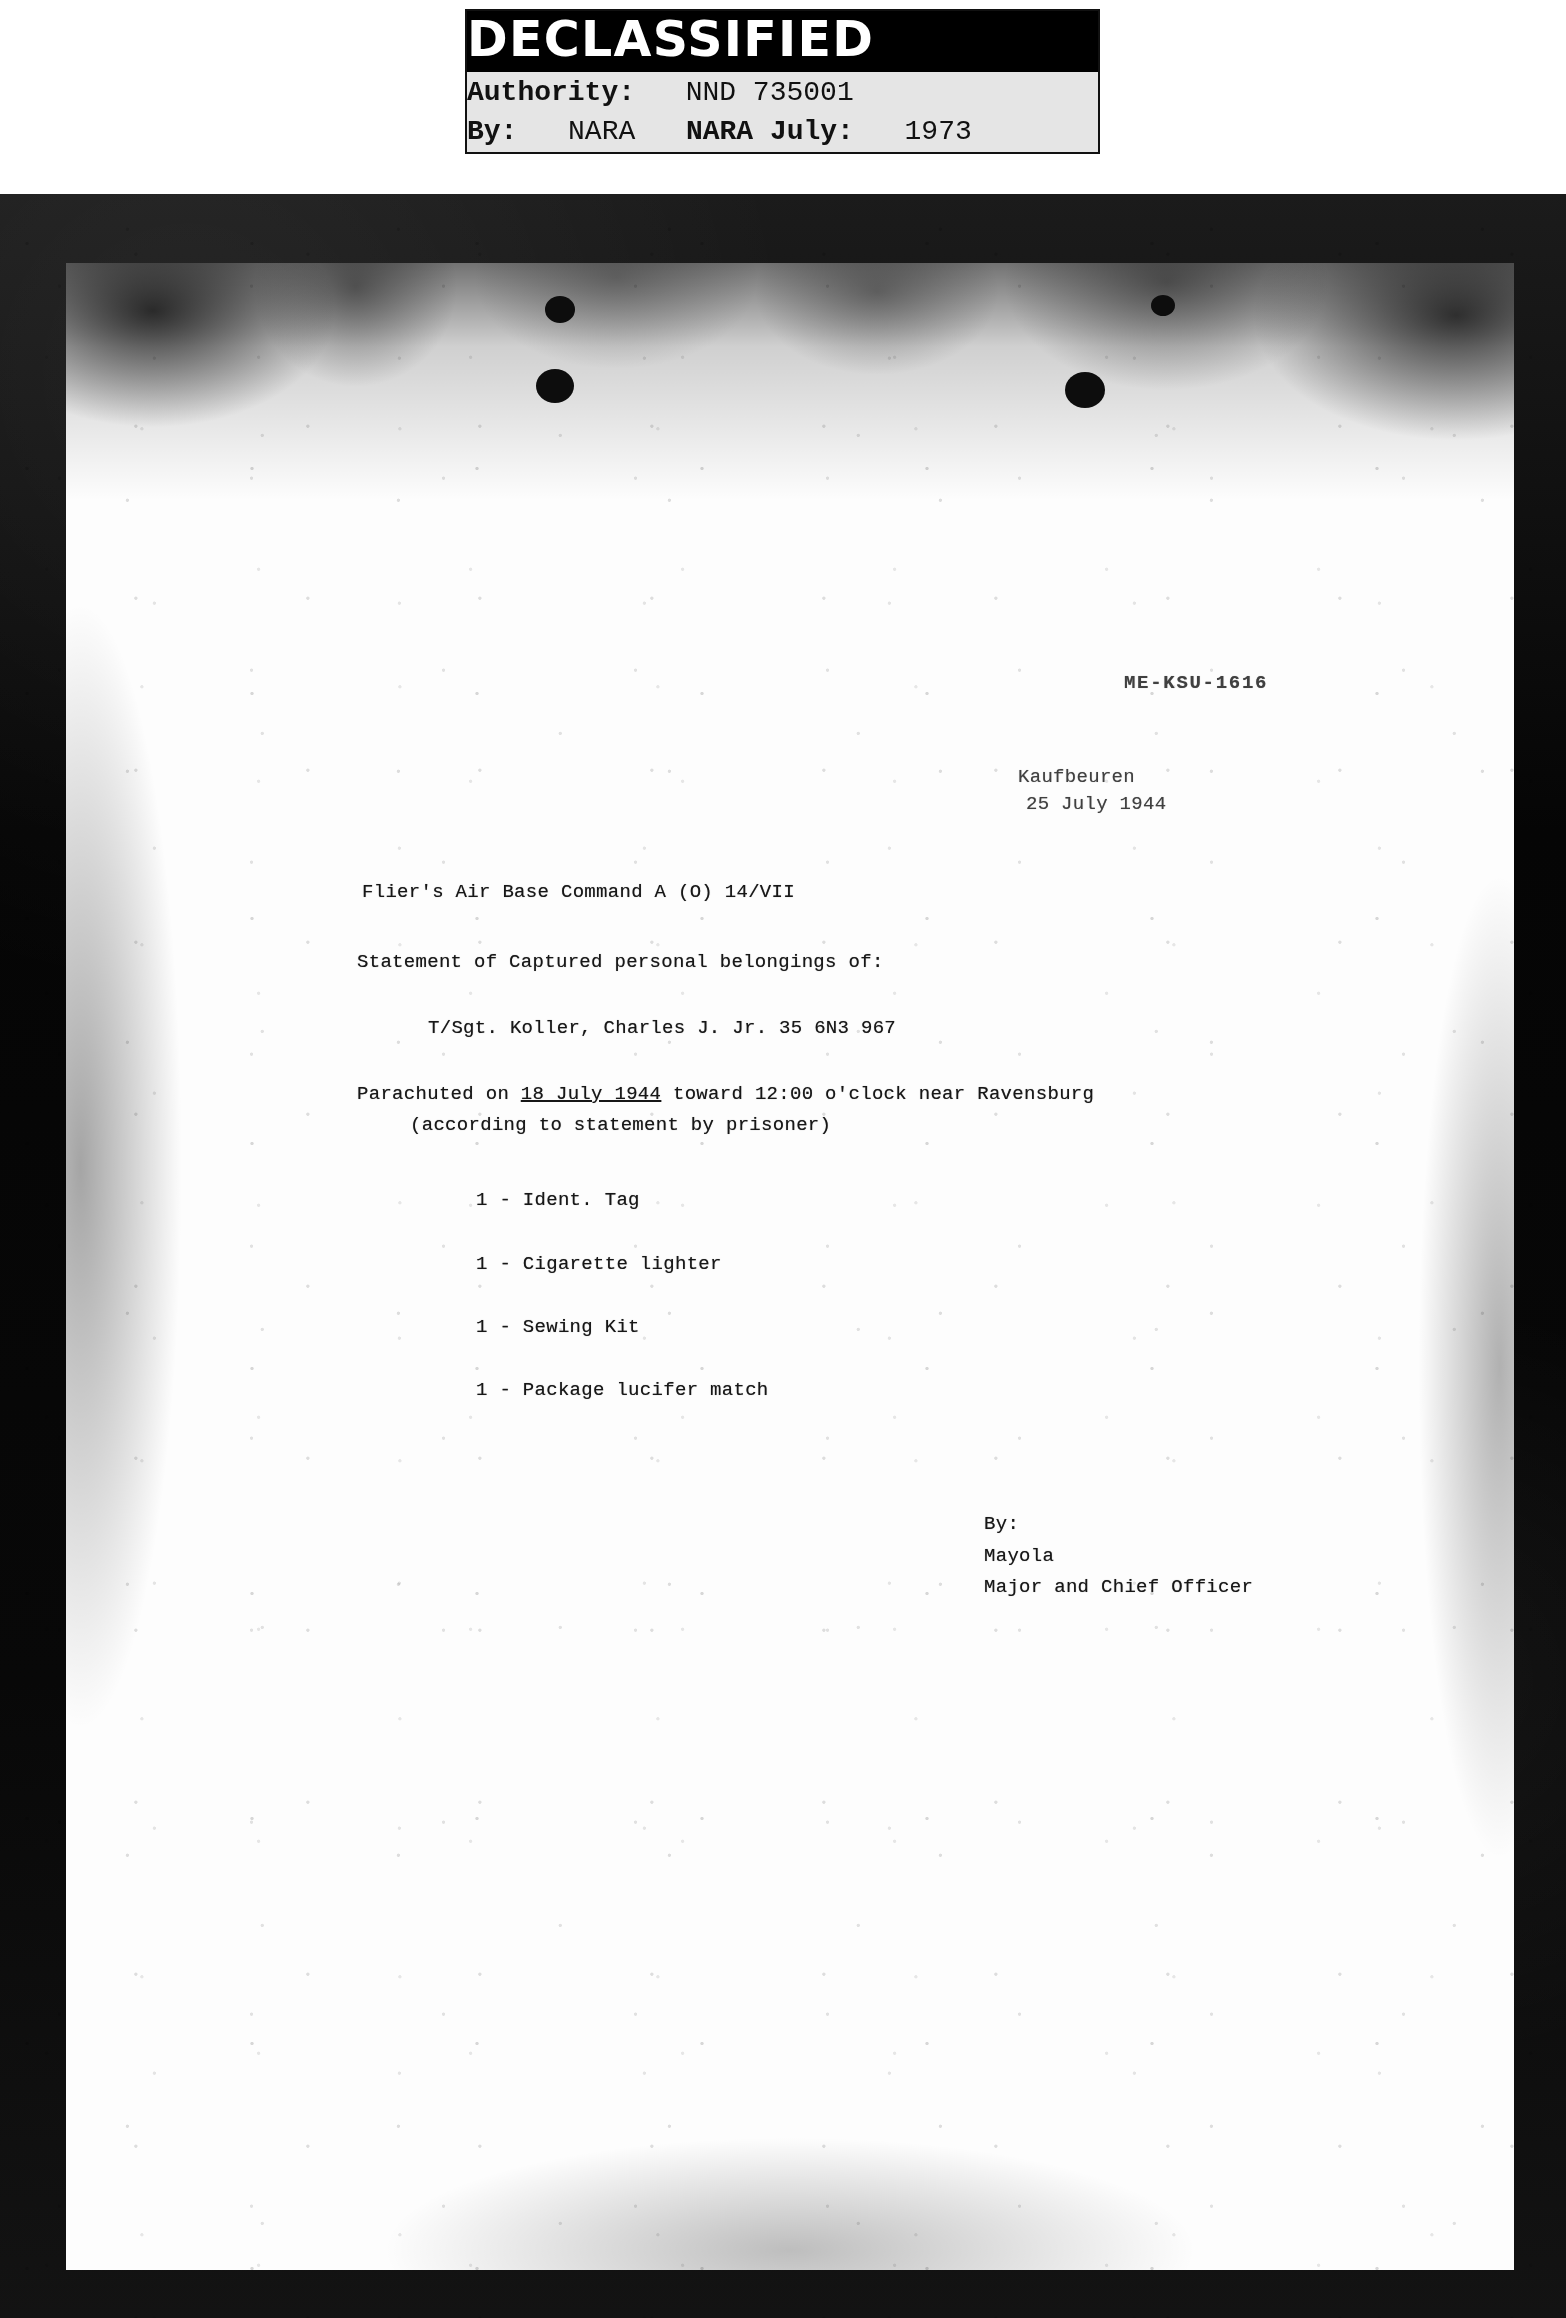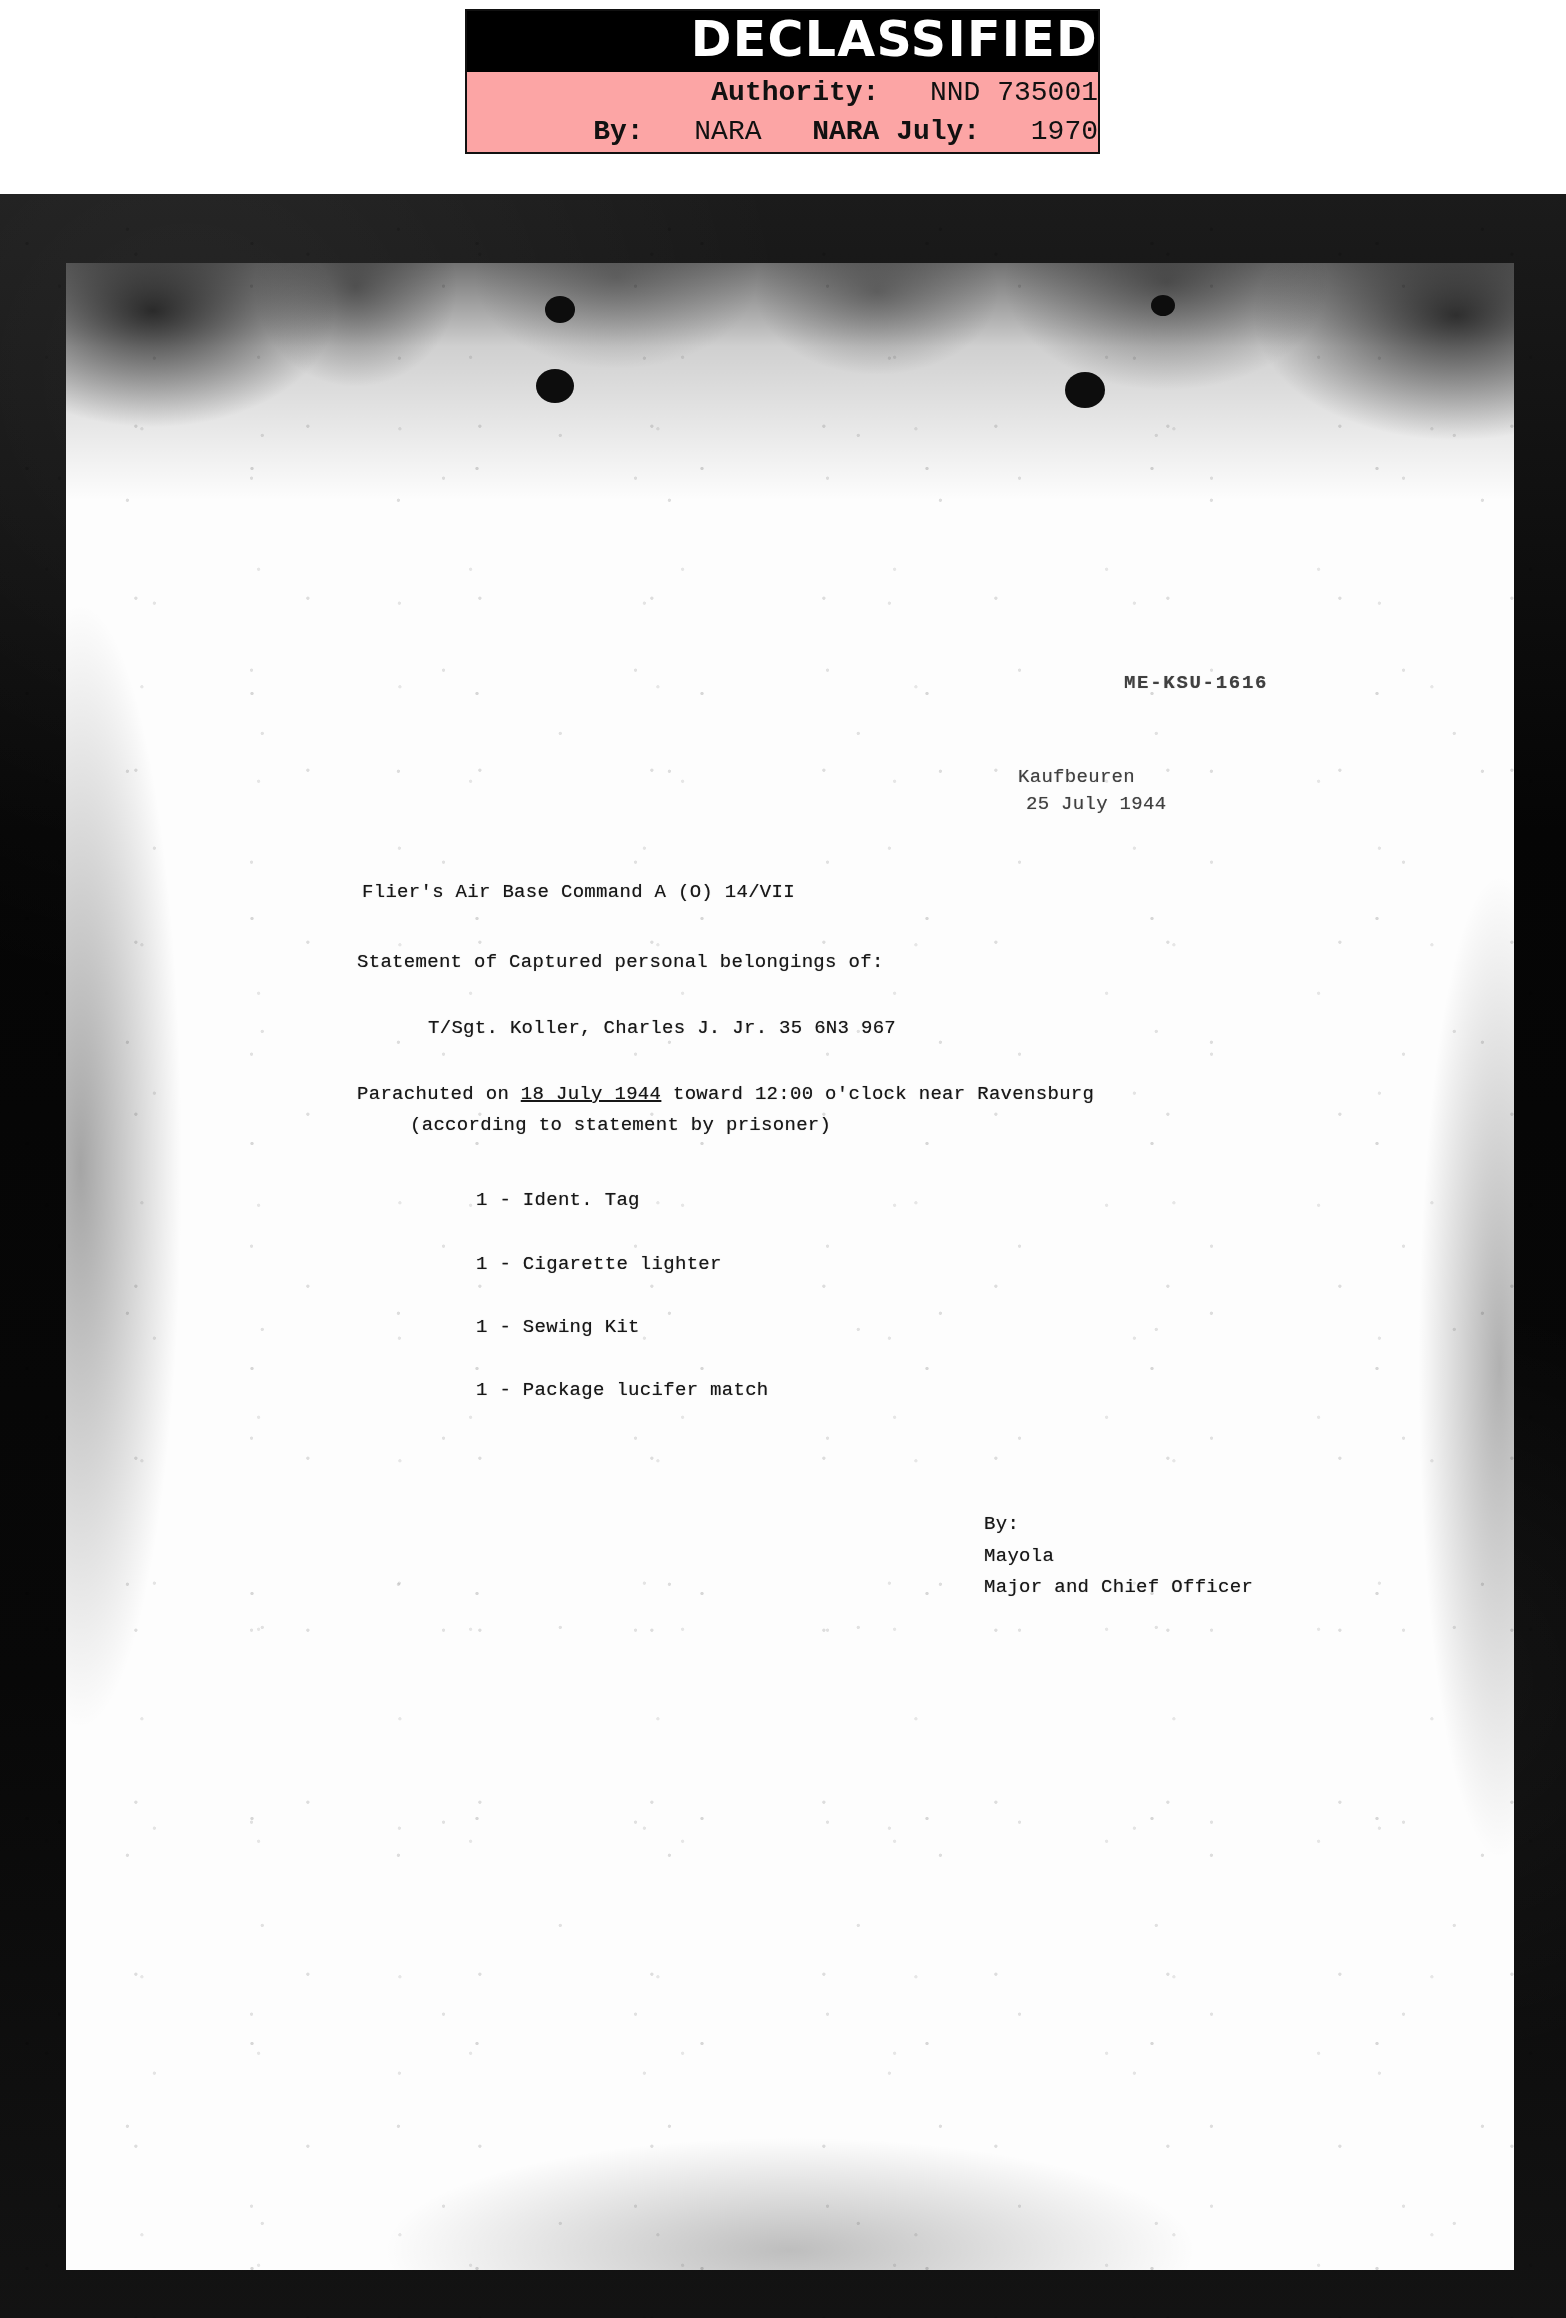--- a/index.html
+++ b/index.html
@@ -14,24 +14,24 @@
     font-family: "Liberation Sans", sans-serif;
     overflow: hidden;
   }
 
   
   #stamp-block {
     position: absolute;
     left: 465px;
     top: 9.3px;
     width: 635px;
-    background: #fca5a5;
+    background: #e5e5e5;
     border: 2px solid #111111;
     box-sizing: border-box;
-    text-align: right;
+    text-align: left;
     z-index: 20;
   }
   #stamp-title {
     background: #000000;
     color: #ffffff;
     font-weight: bold;
     font-size: 49px;
     letter-spacing: 1.3px;
     line-height: 1.08;
     padding: 2.6px 0 5.3px 0;
@@ -185,21 +185,21 @@
     <span class="gap"></span>
     <span class="val">NND 735001</span>
   </div>
   <div class="stamp-line">
     <span>By:</span>
     <span class="gap"></span>
     <span class="val">NARA</span>
     <span class="gap"></span>
     <span>NARA July:</span>
     <span class="gap"></span>
-    <span class="val">1970</span>
+    <span class="val">1973</span>
   </div>
 </div>
 
 <div id="photo">
 
   <div id="sheet">
 
     <div class="blob" id="blob-a"></div>
     <div class="blob" id="blob-b"></div>
     <div class="blob" id="blob-c"></div>

